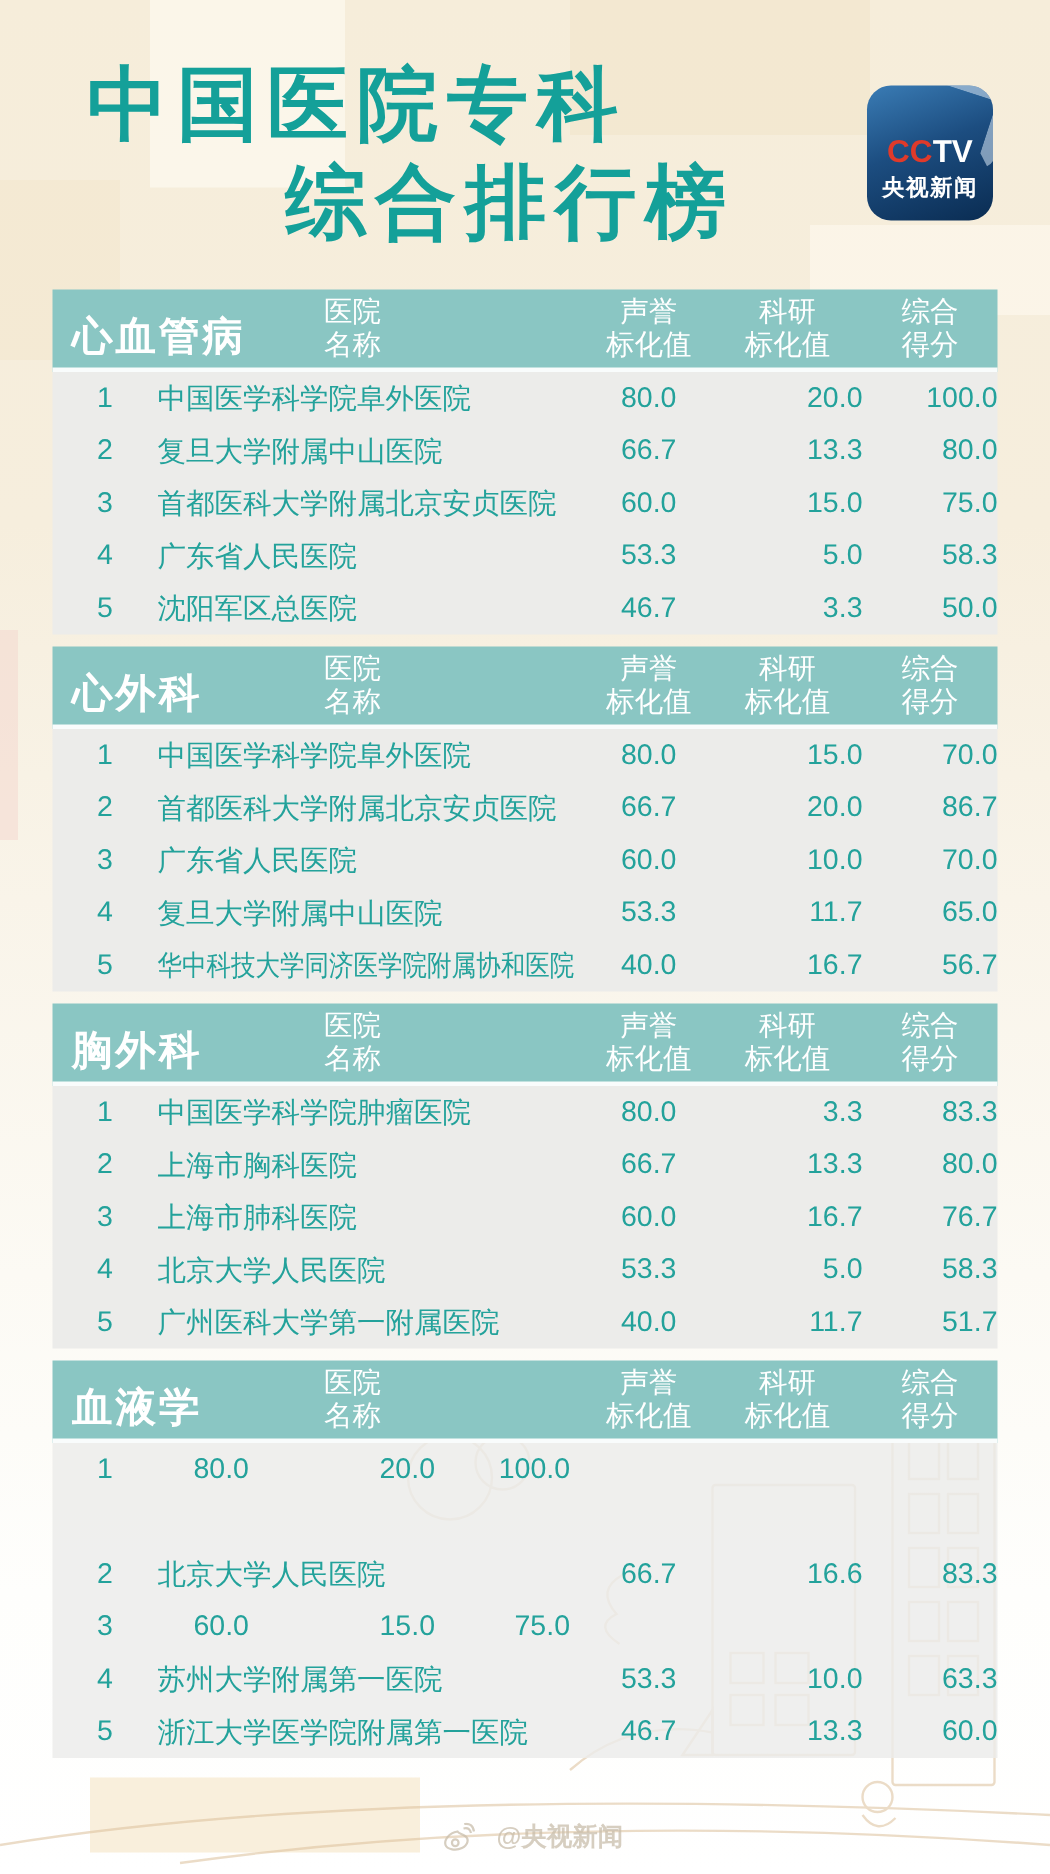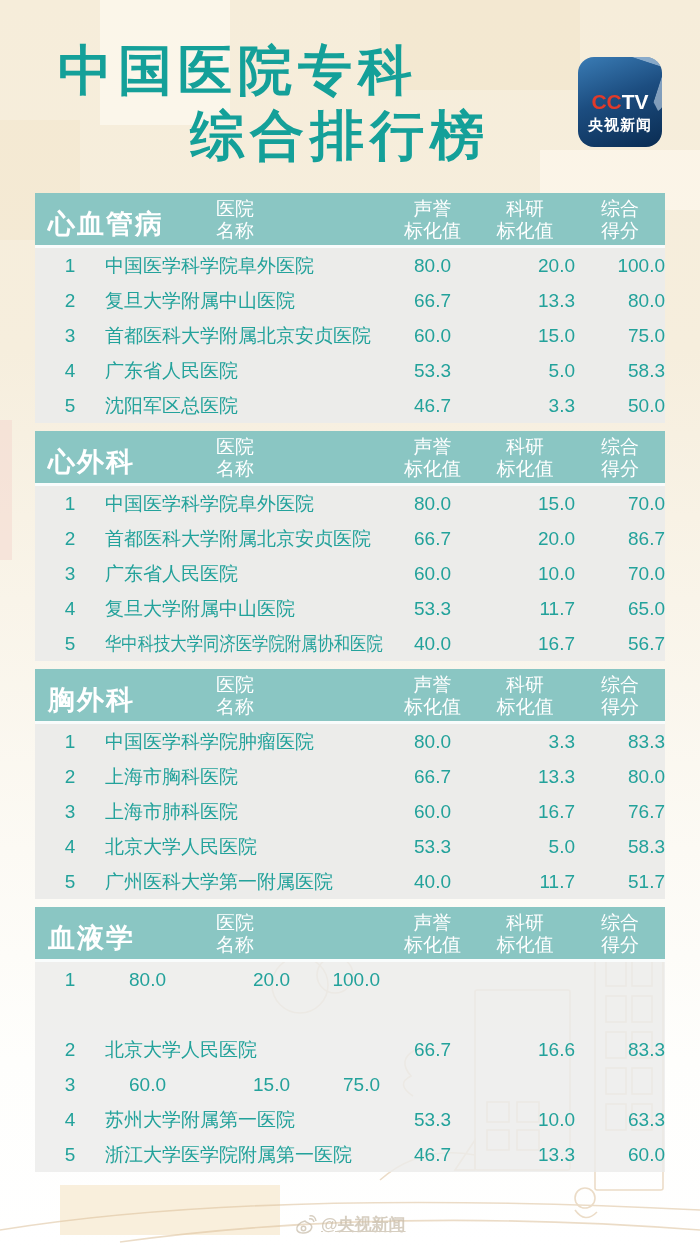--- a/index.html
+++ b/index.html
@@ -59,21 +59,21 @@
   .hname.condensed { transform: scaleX(0.86); transform-origin: left center; }
   .num-rep { width: 85px;  text-align: center; }
   .num-res { width: 100px; text-align: right; }
   .num-tot { width: 90px;  text-align: right; }
   .tbody.sketch-bg { background: rgba(236,236,234,0.82); }
 
   
   .sketch { position: absolute; left: 0; top: 930px; width: 700px; height: 319px; pointer-events: none; opacity: 0.55; }
 
   
-  .watermark { position: absolute; display: flex; align-items: center; gap: 4px; color: #c9beac; font-size: 17px; font-weight: bold; opacity: 0.75; text-decoration: underline; }
+  .watermark { position: absolute; display: flex; align-items: center; gap: 14px; color: #c9beac; font-size: 17px; font-weight: bold; opacity: 0.75; }
   .wm-center { left: 295px; top: 1213px; }
   .wm-right  { left: 556px; top: 1213px; margin-top: 45px; }
   .wm-icon svg { display: block; }
 </style>
 </head>
 <body>
 
 <div class="page">
 
   <div class="patch" style="left:100px;top:0;width:130px;height:125px;background:rgba(255,253,246,0.55);"></div>

